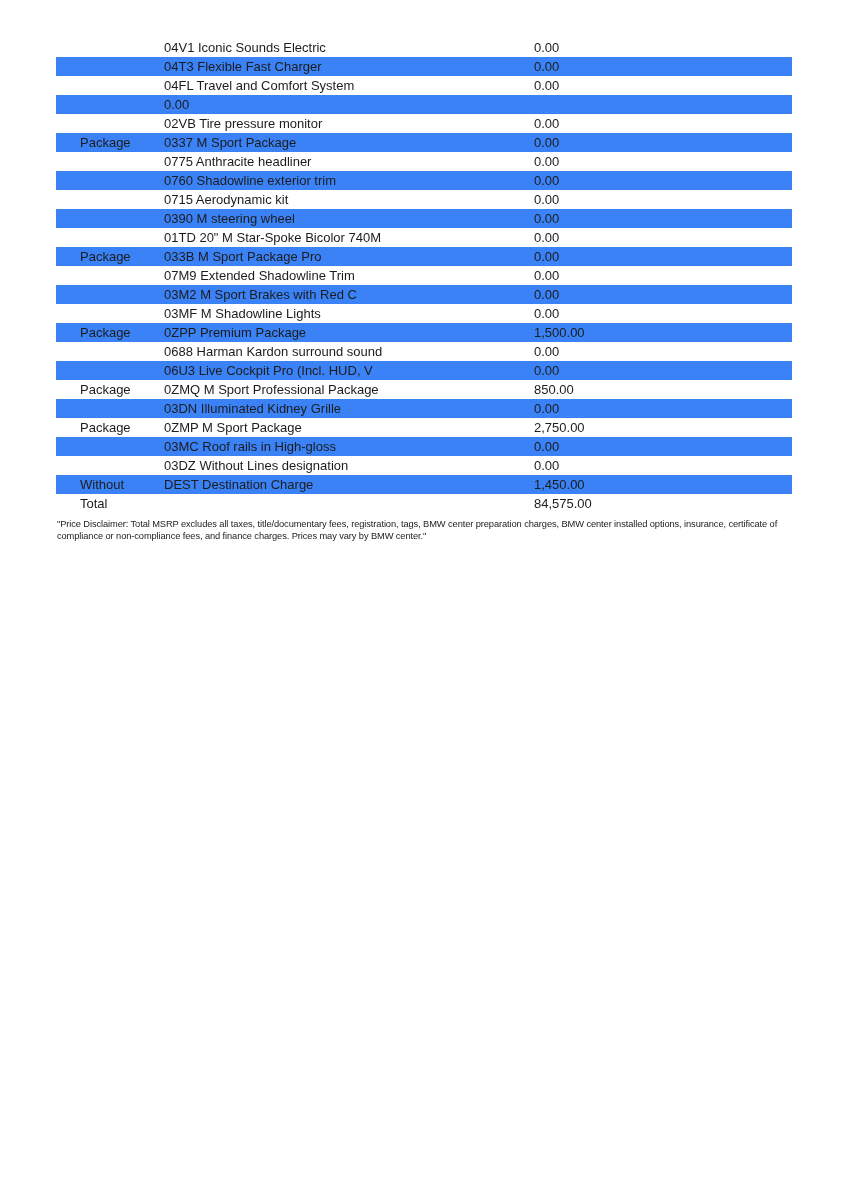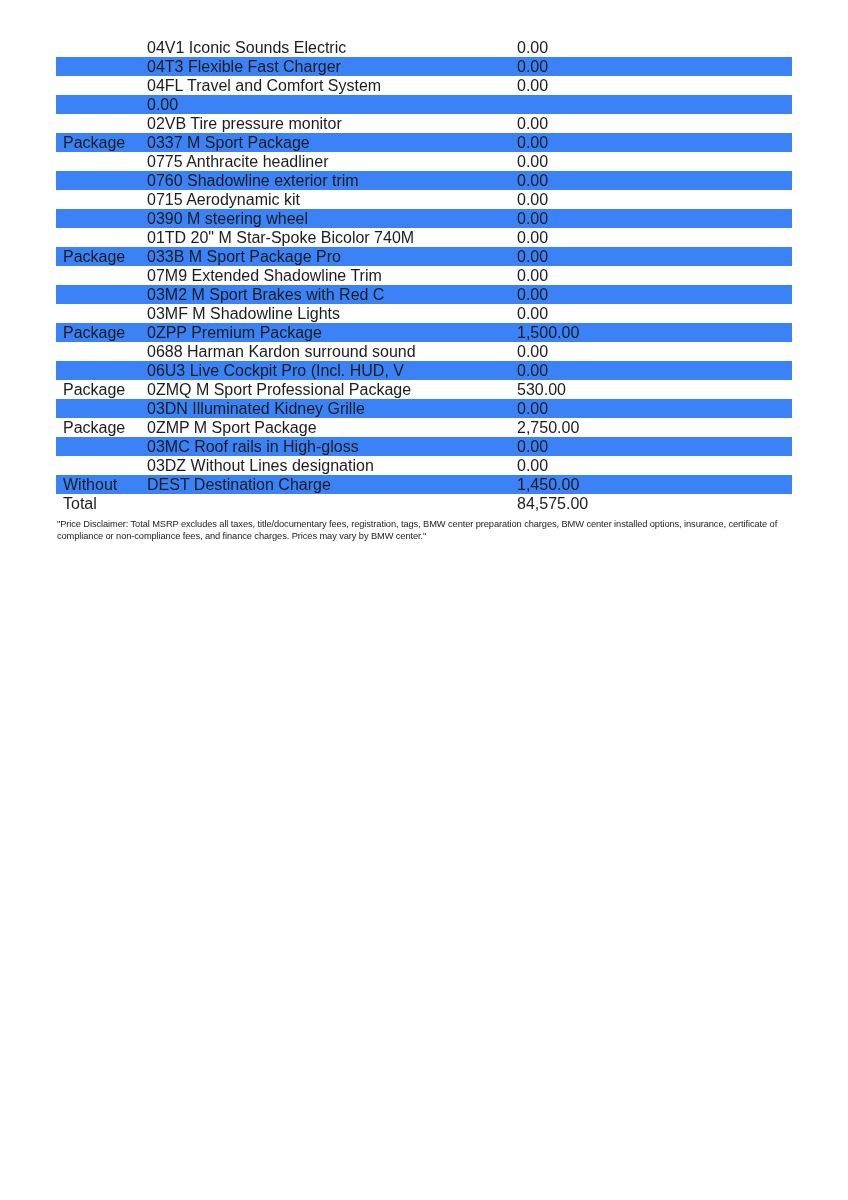--- a/index.html
+++ b/index.html
@@ -18,31 +18,31 @@
   .options-table {
     position: absolute;
     left: 56px;
     top: 38px;
     width: 736px;
   }
   .row {
     display: flex;
     align-items: center;
     height: 19px;
-    font-size: 16px;
+    font-size: 13px;
     color: #1c1c1c;
     white-space: nowrap;
   }
   .row.shaded {
     background: #3b82f6;
   }
   .cell { display: block; overflow: hidden; }
   .cell.type {
     width: 84px;
-    padding-left: 7px;
+    padding-left: 24px;
     flex: 0 0 auto;
   }
   .cell.item {
     width: 370px;
     flex: 0 0 auto;
   }
   .cell.price {
     width: 93px;
     flex: 0 0 auto;
     text-align: left;
@@ -167,21 +167,21 @@
 
     <div class="row shaded">
       <span class="cell type"></span>
       <span class="cell item">06U3 Live Cockpit Pro (Incl. HUD, V</span>
       <span class="cell price">0.00</span>
     </div>
 
     <div class="row">
       <span class="cell type">Package</span>
       <span class="cell item">0ZMQ M Sport Professional Package</span>
-      <span class="cell price">530.00</span>
+      <span class="cell price">850.00</span>
     </div>
 
     <div class="row shaded">
       <span class="cell type"></span>
       <span class="cell item">03DN Illuminated Kidney Grille</span>
       <span class="cell price">0.00</span>
     </div>
 
     <div class="row">
       <span class="cell type">Package</span>

